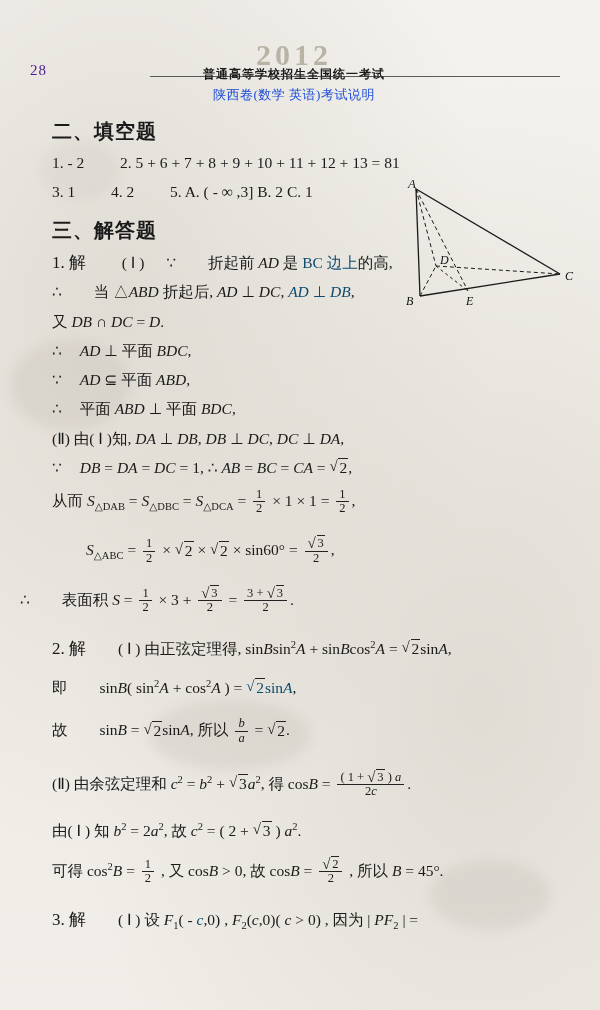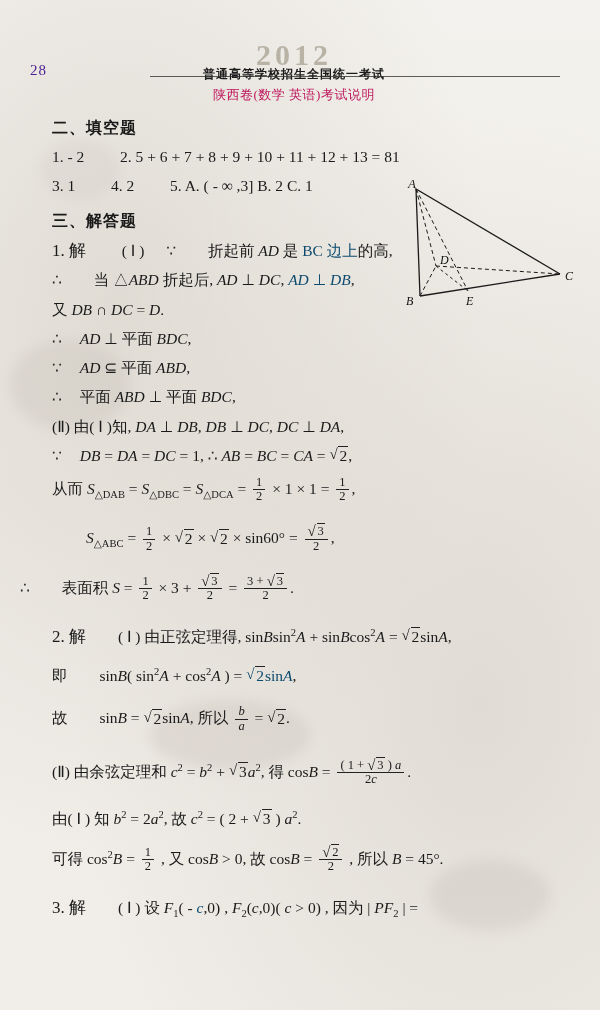--- a/index.html
+++ b/index.html
@@ -28,38 +28,38 @@
     position:absolute;left:0;right:12px;top:40px;text-align:center;
   }
   .hdr .yr{
     font-size:30px;font-weight:bold;color:#b9b3a6;letter-spacing:4px;
     line-height:1;
   }
   .hdr .l1{
     font-size:12px;font-weight:bold;color:#1b1b1b;margin-top:-4px;letter-spacing:1px;
   }
   .hdr .l2{
-    font-size:13px;color:#be185d;margin-top:3px;letter-spacing:.5px;
+    font-size:13px;color:#1d4ed8;margin-top:3px;letter-spacing:.5px;
   }
   .rule{
     position:absolute;left:150px;right:40px;top:76px;height:1px;background:#2a2a2a;opacity:.75;
   }
   .body{
     position:absolute;left:0;top:118px;width:600px;
   }
   .line{
     position:relative;
     padding:0 18px 0 36px;
     font-size:15.5px;
     line-height:1.05;
     margin-bottom:13px;
     white-space:nowrap;
   }
   .sec{
-    font-weight:bold;font-size:16px;letter-spacing:1px;
+    font-weight:bold;font-size:20px;letter-spacing:1px;
     margin-bottom:10px;
     padding-left:52px;
   }
   .ind{padding-left:52px;}
   .ind2{padding-left:86px;}
   i.v{font-style:italic;font-family:"Liberation Serif",serif;}
   .red{color:#0c4a6e;font-weight:normal;}
   .big{font-size:17px;}
   .sp{display:inline-block;width:14px;}
   .sp2{display:inline-block;width:28px;}

